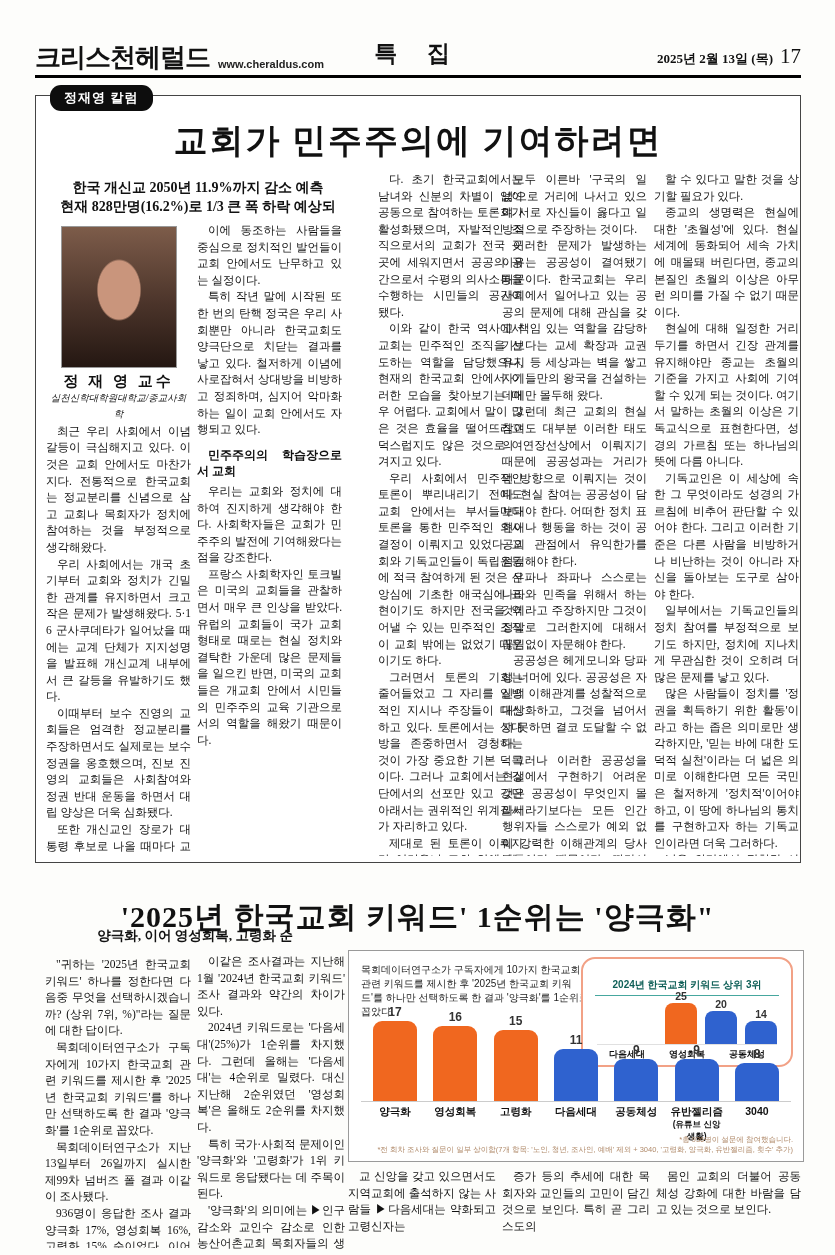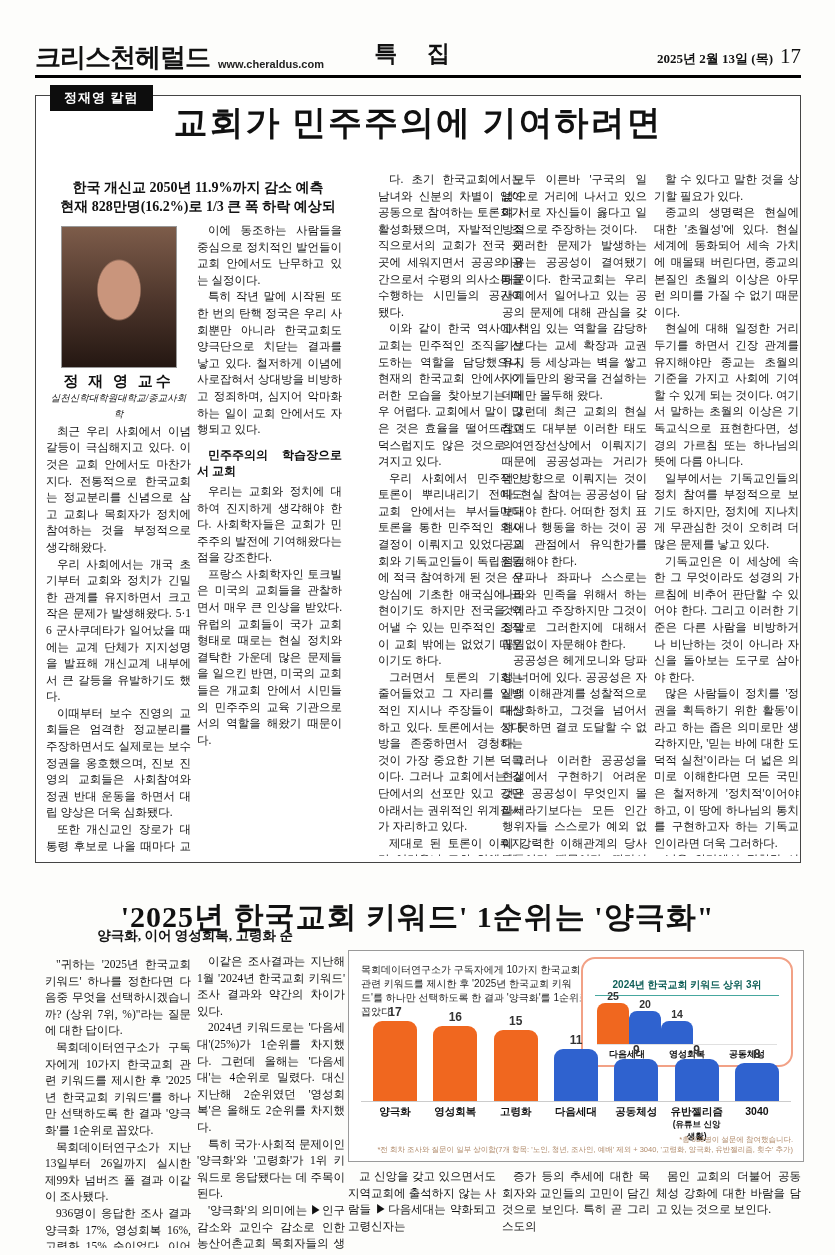--- a/index.html
+++ b/index.html
@@ -13,22 +13,22 @@
   .logo{font-family:"Liberation Sans",sans-serif;font-size:26px;font-weight:900;letter-spacing:-1px;line-height:1;}
   .site-url{font-family:"Liberation Sans",sans-serif;font-size:11px;font-weight:bold;margin-left:8px;color:#222;}
   .section-title{position:absolute;left:50%;transform:translateX(-50%);bottom:6px;
     font-size:23px;font-weight:bold;letter-spacing:12px;white-space:nowrap;}
   .dateline{position:absolute;right:0;bottom:6px;font-size:13px;font-weight:bold;white-space:nowrap;}
   .pageno{font-size:21px;font-weight:normal;margin-left:7px;font-family:"Liberation Serif",serif;}
 
   
   .a1{position:absolute;left:35px;top:95px;width:764px;height:766px;border:1px solid #444;background:#fff;}
   .a1-tag{position:absolute;left:14px;top:-11px;background:#0d0d0d;color:#fff;
-    font-family:"Liberation Sans",sans-serif;font-size:13px;font-weight:bold;padding:4px 14px;letter-spacing:1px;}
-  .a1-headline{margin-top:4px;text-align:center;font-size:34px;font-weight:bold;letter-spacing:2px;}
+    font-family:"Liberation Sans",sans-serif;font-size:13px;font-weight:bold;padding:4px 14px;letter-spacing:1px;border-radius:11px;}
+  .a1-headline{margin-top:22px;text-align:center;font-size:34px;font-weight:bold;letter-spacing:2px;}
   .a1-body{position:absolute;left:0;top:72px;right:0;bottom:4px;}
   .lead{position:absolute;left:14px;top:10px;width:296px;text-align:center;
     font-weight:bold;font-size:14px;line-height:19px;}
   .col{position:absolute;width:145px;font-size:11.5px;line-height:16.6px;
     text-align:justify;overflow:hidden;word-break:break-all;}
   .col p{margin:0;text-indent:11px;}
   .col h4{margin:9px 0 3px;font-size:12px;text-indent:11px;}
   #a1c1{left:10px;top:56px;height:632px;}
   #a1c2{left:161px;top:54px;height:634px;}
   #a1c3{left:314px;top:3px;height:685px;margin-left:28px;}
@@ -54,21 +54,21 @@
 
   
   .chart{position:absolute;left:348px;top:950px;width:456px;height:212px;border:1px solid #9a9a9a;
     background:#fff;font-family:"Liberation Sans",sans-serif;box-sizing:border-box;}
   .chart-desc{position:absolute;left:12px;top:12px;width:228px;font-size:10px;line-height:14px;color:#222;}
   .inset{position:absolute;right:10px;top:6px;width:212px;height:110px;border:2px solid #f2a186;
     border-radius:14px;box-sizing:border-box;background:#fff;}
   .inset-title{text-align:center;font-size:10px;font-weight:bold;color:#0e5f57;padding-top:19px;}
   .inset-divider{border-top:1px solid #46a79e;margin:3px 12px 0;}
   .inset-bars{position:absolute;left:14px;right:14px;top:26px;bottom:20px;
-    display:flex;justify-content:flex-start;align-items:flex-end;border-bottom:1px solid #e0e0e0;}
+    display:flex;justify-content:flex-end;align-items:flex-end;border-bottom:1px solid #e0e0e0;gap:8px;}
   .inset-labels{position:absolute;left:14px;right:14px;bottom:4px;display:flex;justify-content:space-around;}
   .ibar-group{display:flex;flex-direction:column;align-items:center;}
   .ibar-val{font-size:10.5px;font-weight:bold;color:#333;margin-bottom:1px;}
   .ibar{width:32px;border-radius:8px 8px 0 0;}
   .ilabel{width:60px;text-align:center;font-size:9px;font-weight:bold;color:#111;}
   .main-bars{position:absolute;left:12px;right:12px;top:52px;height:98px;
     display:flex;justify-content:space-between;align-items:flex-end;border-bottom:1px solid #ccc;padding:0 6px;}
   .mbar-group{width:56px;display:flex;flex-direction:column;align-items:center;}
   .mbar-val{font-size:12px;font-weight:bold;color:#333;margin-bottom:2px;}
   .mbar{width:44px;border-radius:9px 9px 0 0;}
@@ -132,22 +132,22 @@
       <p>우파나 좌파나 스스로는 나라와 민족을 위해서 하는 것이라고 주장하지만 그것이 정말로 그러한지에 대해서 끊임없이 자문해야 한다.</p>
       <p>공공성은 헤게모니와 당파성 너머에 있다. 공공성은 자신의 이해관계를 성찰적으로 대상화하고, 그것을 넘어서지 못하면 결코 도달할 수 없다.</p>
       <p>그러나 이러한 공공성을 현실에서 구현하기 어려운 것은 공공성이 무엇인지 몰라서라기보다는 모든 인간 행위자들 스스로가 예외 없이 강력한 이해관계의 당사자들이기 때문이다. 따라서 개인의 사사로운 이해관계를 넘어서 보다 넓은 차원에서 공동의 선을 추구하는 태도가 매우 중요하다.</p>
 
     </div>
 
     <div class="col" id="a1c5">
       <p>할 수 있다고 말한 것을 상기할 필요가 있다.</p>
       <p>종교의 생명력은 현실에 대한 '초월성'에 있다. 현실 세계에 동화되어 세속 가치에 매몰돼 버린다면, 종교의 본질인 초월의 이상은 아무런 의미를 가질 수 없기 때문이다.</p>
       <p>현실에 대해 일정한 거리두기를 하면서 긴장 관계를 유지해야만 종교는 초월의 기준을 가지고 사회에 기여할 수 있게 되는 것이다. 여기서 말하는 초월의 이상은 기독교식으로 표현한다면, 성경의 가르침 또는 하나님의 뜻에 다름 아니다.</p>
+      <p>기독교인은 이 세상에 속한 그 무엇이라도 성경의 가르침에 비추어 판단할 수 있어야 한다. 그리고 이러한 기준은 다른 사람을 비방하거나 비난하는 것이 아니라 자신을 돌아보는 도구로 삼아야 한다.</p>
       <p>일부에서는 기독교인들의 정치 참여를 부정적으로 보기도 하지만, 정치에 지나치게 무관심한 것이 오히려 더 많은 문제를 낳고 있다.</p>
-      <p>기독교인은 이 세상에 속한 그 무엇이라도 성경의 가르침에 비추어 판단할 수 있어야 한다. 그리고 이러한 기준은 다른 사람을 비방하거나 비난하는 것이 아니라 자신을 돌아보는 도구로 삼아야 한다.</p>
       <p>많은 사람들이 정치를 '정권을 획득하기 위한 활동'이라고 하는 좁은 의미로만 생각하지만, '믿는 바에 대한 도덕적 실천'이라는 더 넓은 의미로 이해한다면 모든 국민은 철저하게 '정치적'이어야 하고, 이 땅에 하나님의 통치를 구현하고자 하는 기독교인이라면 더욱 그러하다.</p>
       <p>넓은 의미에서 정치란 시민들의 참여, 대화와 토론, 그리고 합의 등과 같은 민주주의 과정 전체를 포함한다. 일상생활과 사회생활의 모든 영역에서 기독교 정신을 바탕으로 우리 사회에서 공동선을 이루기 위해 실천하는 것이야말로 기독 시민의 참모습일 것이다.</p>
     </div>
   </div>
 </section>
 
 <h2 class="a2-headline">'2025년 한국교회 키워드' 1순위는 '양극화"</h2>
 <div class="a2-subhead">양극화, 이어 영성회복, 고령화 순</div>
 
 <div class="col" id="a2c1">

